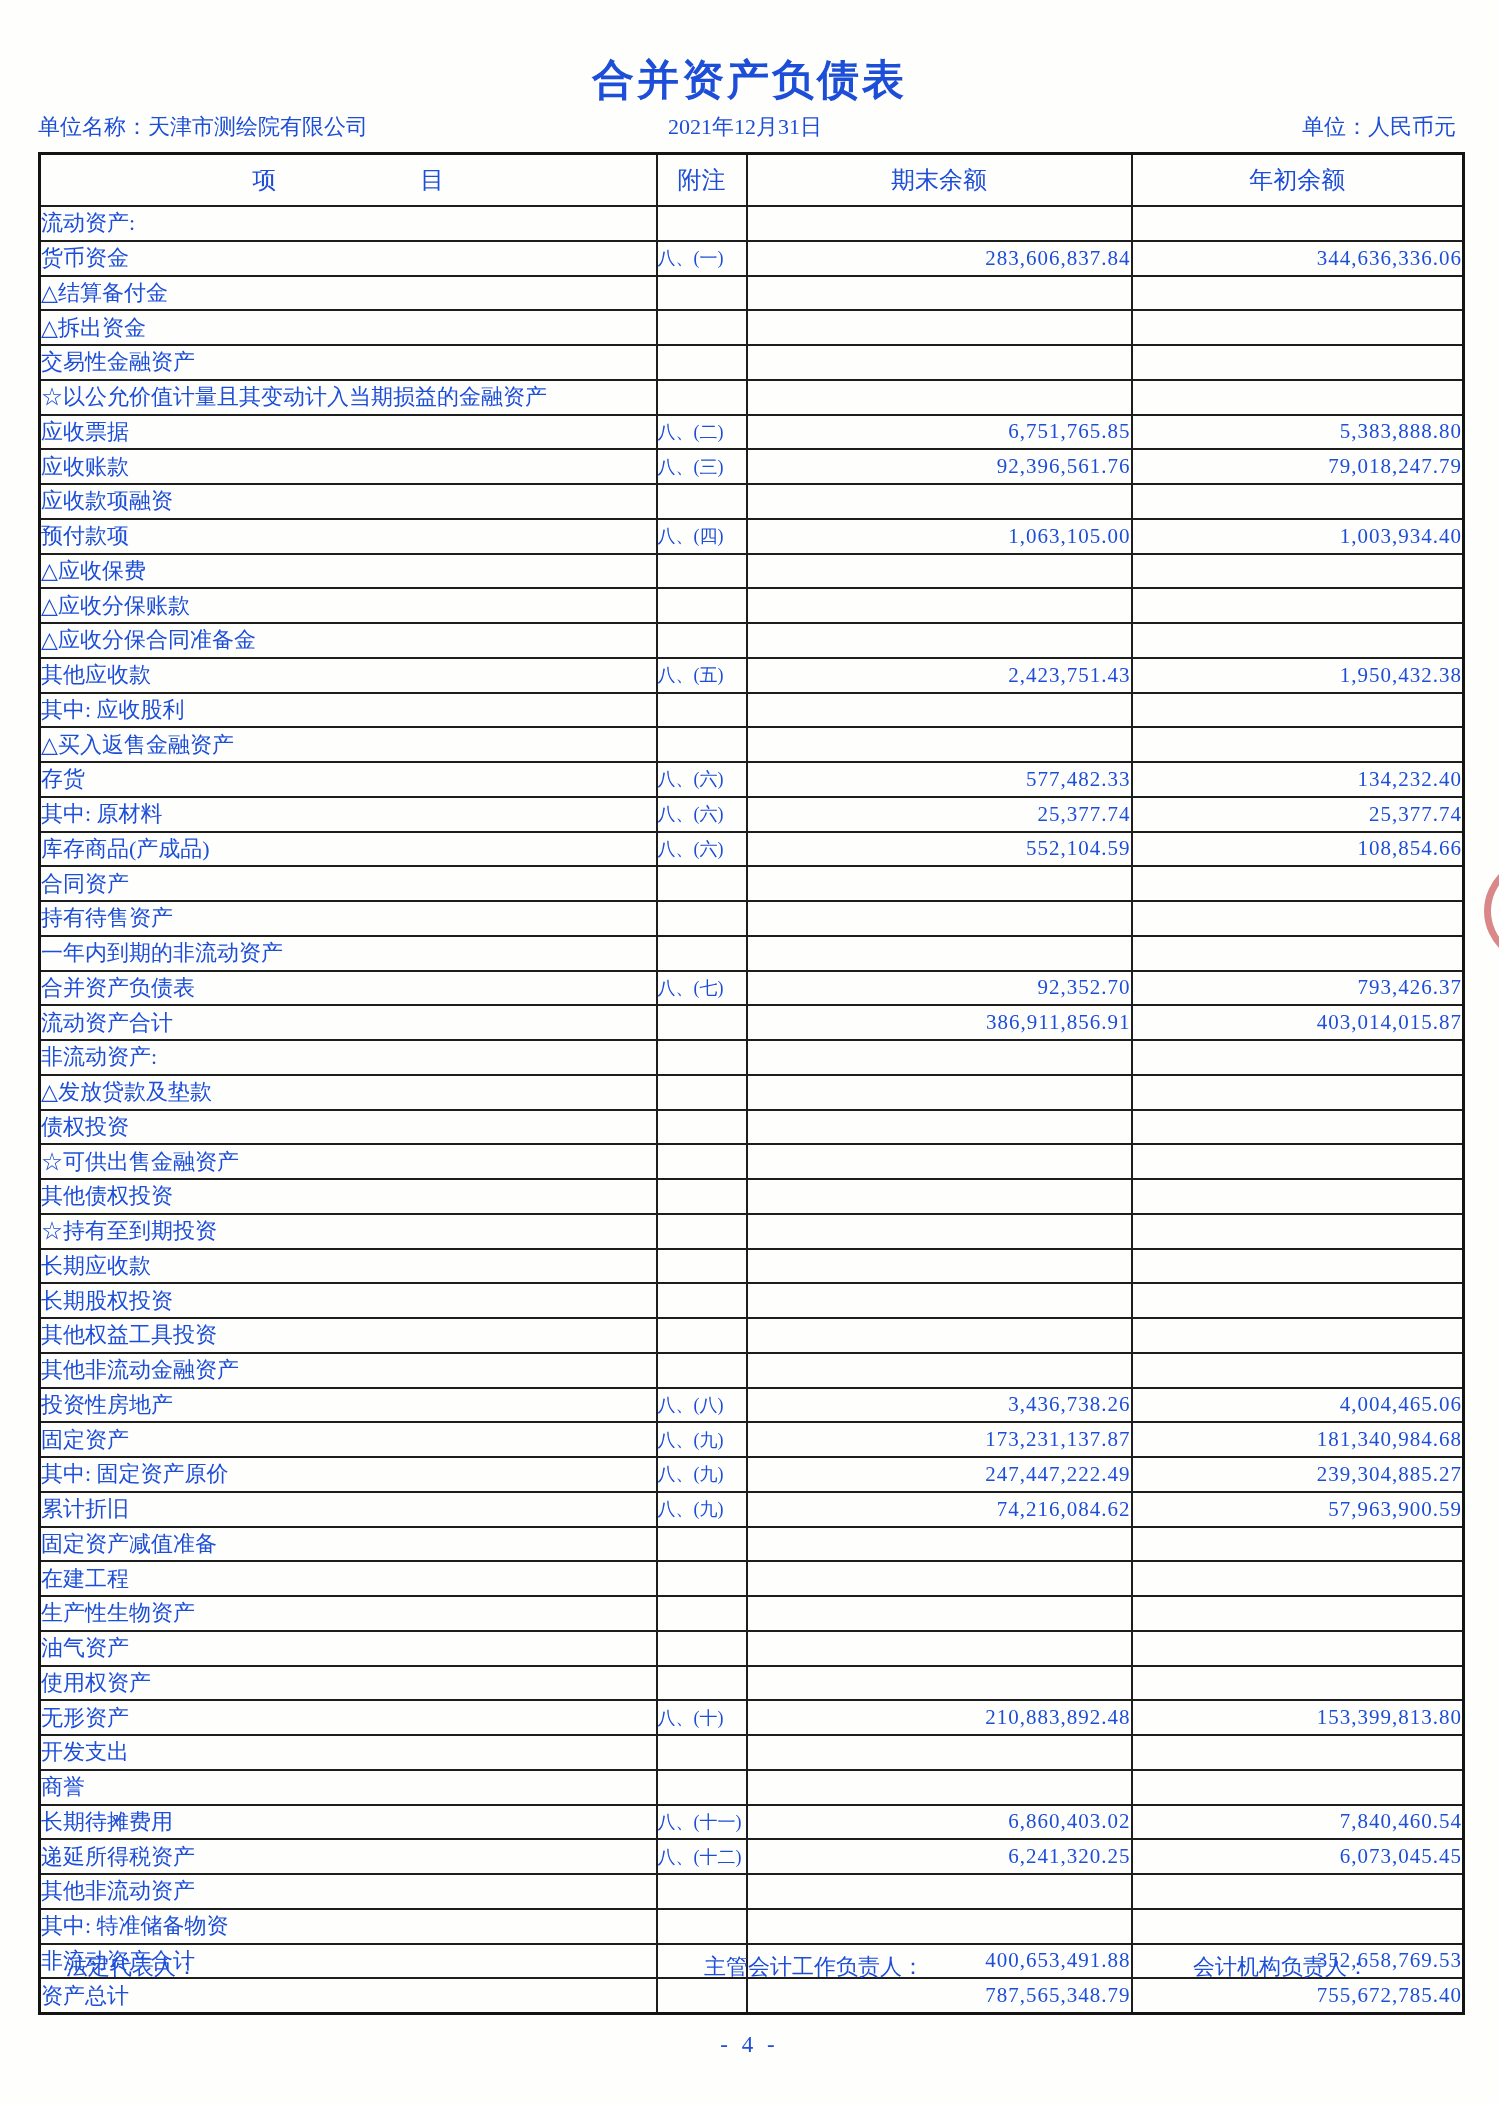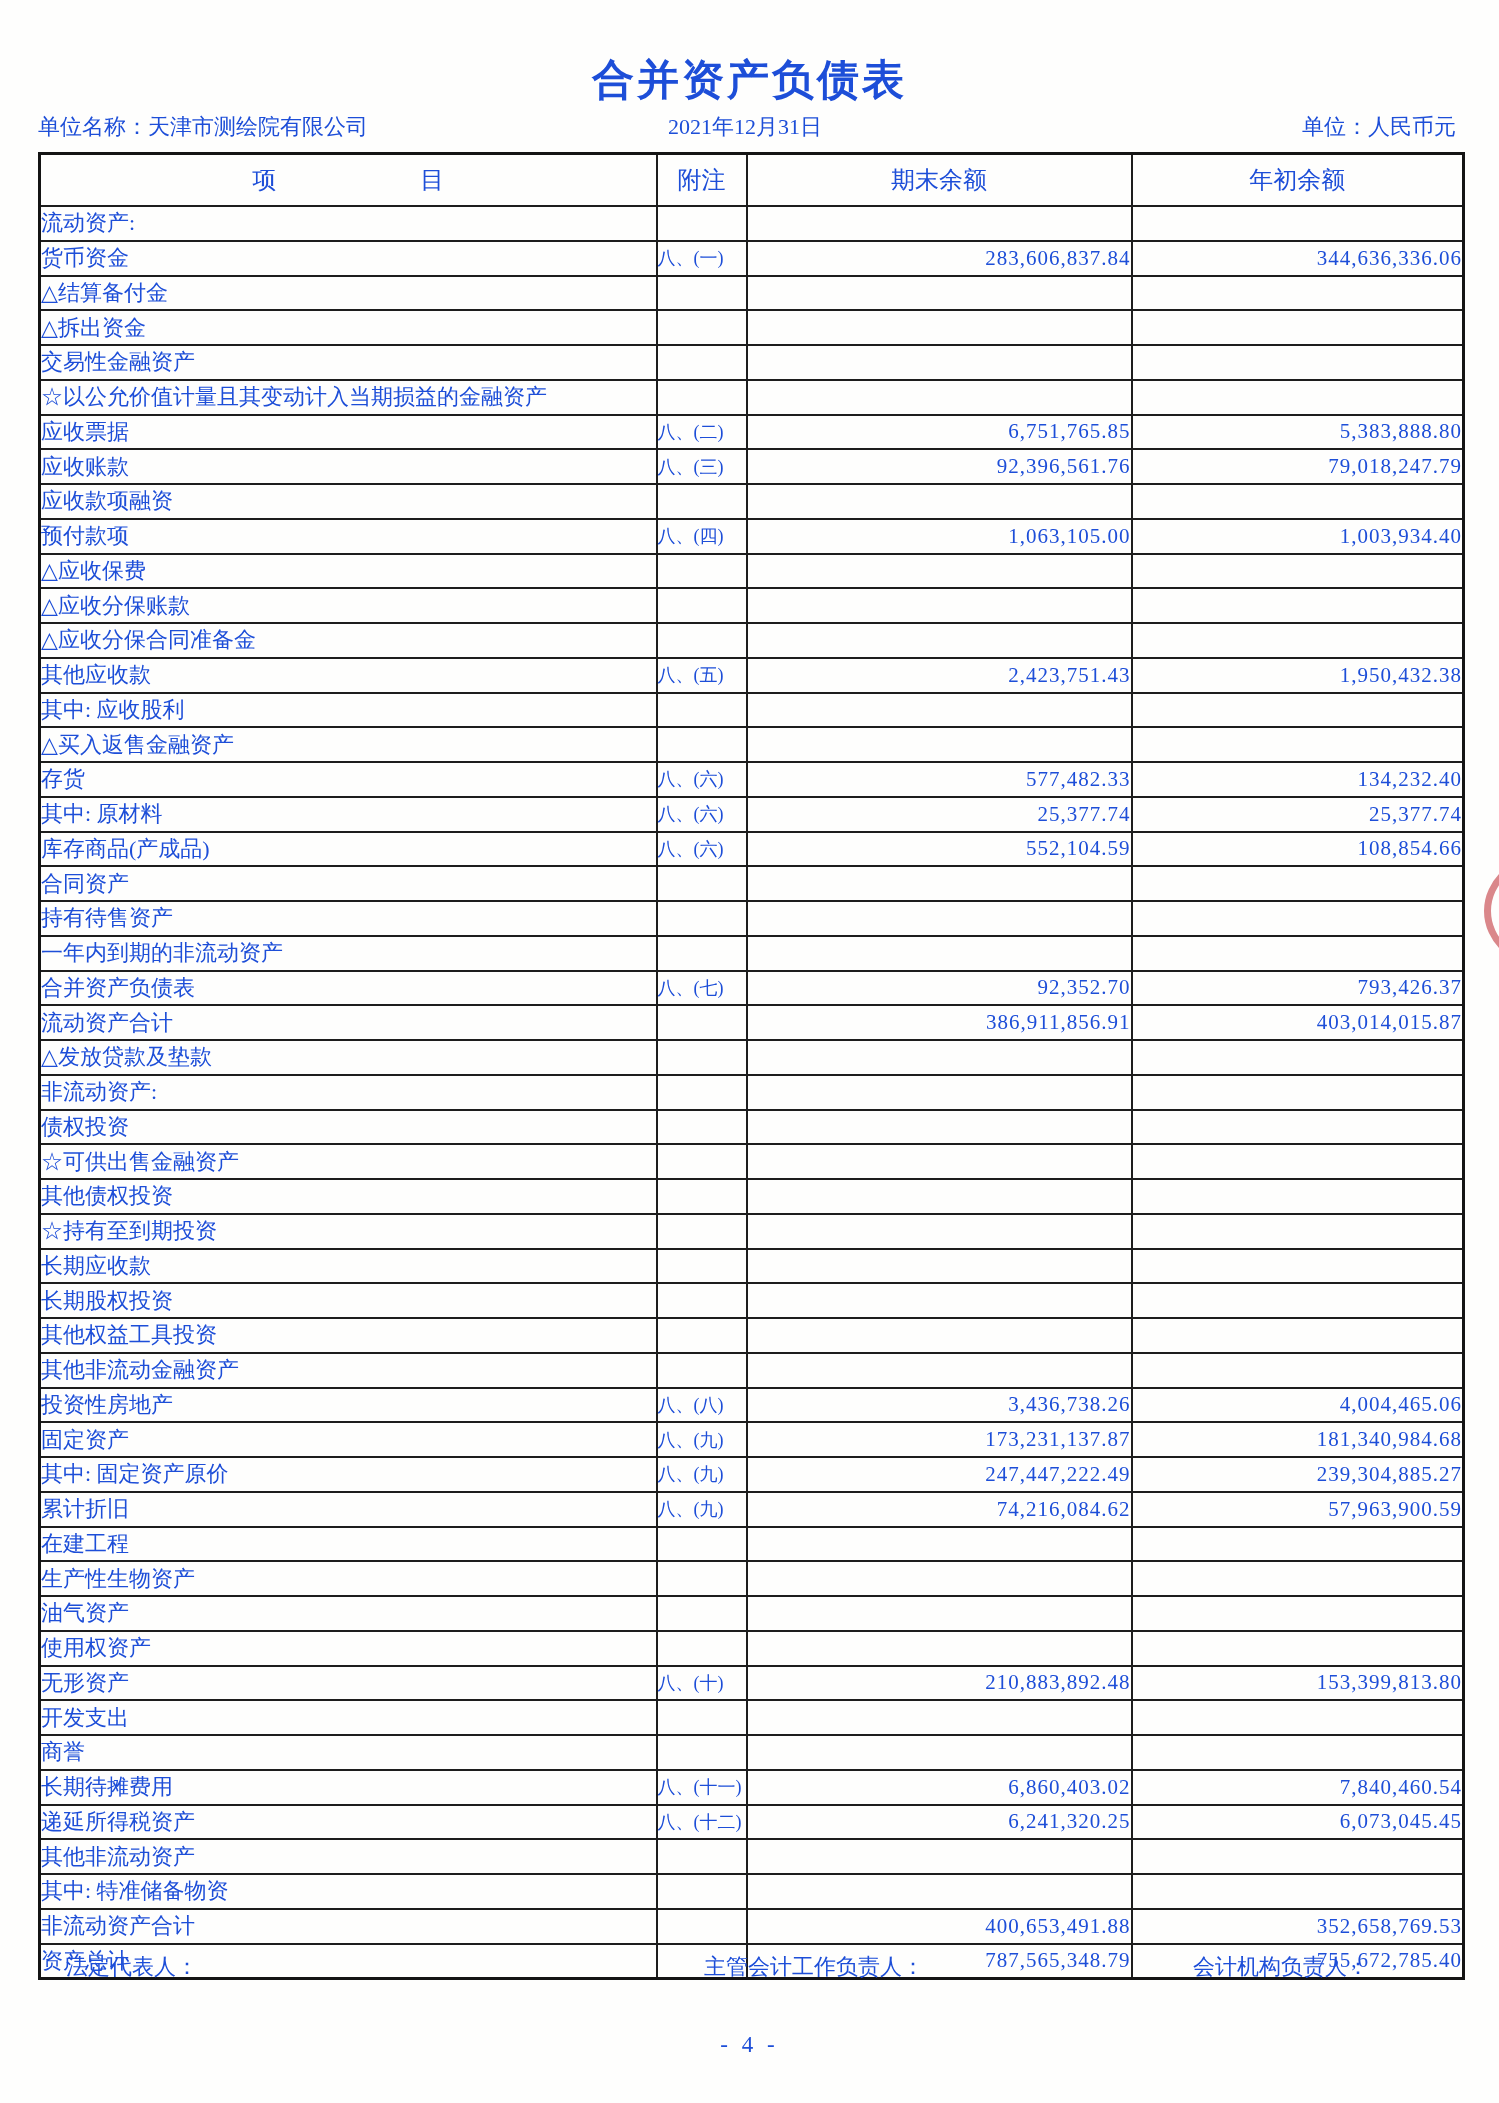--- a/index.html
+++ b/index.html
@@ -239,27 +239,27 @@
           <td class="c-num">92,352.70</td>
           <td class="c-num c-num-last">793,426.37</td>
         </tr>
         <tr>
           <td class="c-item ind-5">流动资产合计</td>
           <td class="c-note"></td>
           <td class="c-num">386,911,856.91</td>
           <td class="c-num c-num-last">403,014,015.87</td>
         </tr>
         <tr>
+          <td class="c-item ind-0">非流动资产:</td>
+          <td class="c-note"></td>
+          <td class="c-num"></td>
+          <td class="c-num c-num-last"></td>
+        </tr>
+        <tr>
           <td class="c-item ind-1">△发放贷款及垫款</td>
-          <td class="c-note"></td>
-          <td class="c-num"></td>
-          <td class="c-num c-num-last"></td>
-        </tr>
-        <tr>
-          <td class="c-item ind-0">非流动资产:</td>
           <td class="c-note"></td>
           <td class="c-num"></td>
           <td class="c-num c-num-last"></td>
         </tr>
         <tr>
           <td class="c-item ind-2">债权投资</td>
           <td class="c-note"></td>
           <td class="c-num"></td>
           <td class="c-num c-num-last"></td>
         </tr>
@@ -321,20 +321,26 @@
           <td class="c-item ind-3">其中: 固定资产原价</td>
           <td class="c-note">八、(九)</td>
           <td class="c-num">247,447,222.49</td>
           <td class="c-num c-num-last">239,304,885.27</td>
         </tr>
         <tr>
           <td class="c-item ind-4">累计折旧</td>
           <td class="c-note">八、(九)</td>
           <td class="c-num">74,216,084.62</td>
           <td class="c-num c-num-last">57,963,900.59</td>
+        </tr>
+        <tr>
+          <td class="c-item ind-4">固定资产减值准备</td>
+          <td class="c-note"></td>
+          <td class="c-num"></td>
+          <td class="c-num c-num-last"></td>
         </tr>
         <tr>
           <td class="c-item ind-2">在建工程</td>
           <td class="c-note"></td>
           <td class="c-num"></td>
           <td class="c-num c-num-last"></td>
         </tr>
         <tr>
           <td class="c-item ind-2">生产性生物资产</td>
           <td class="c-note"></td>

